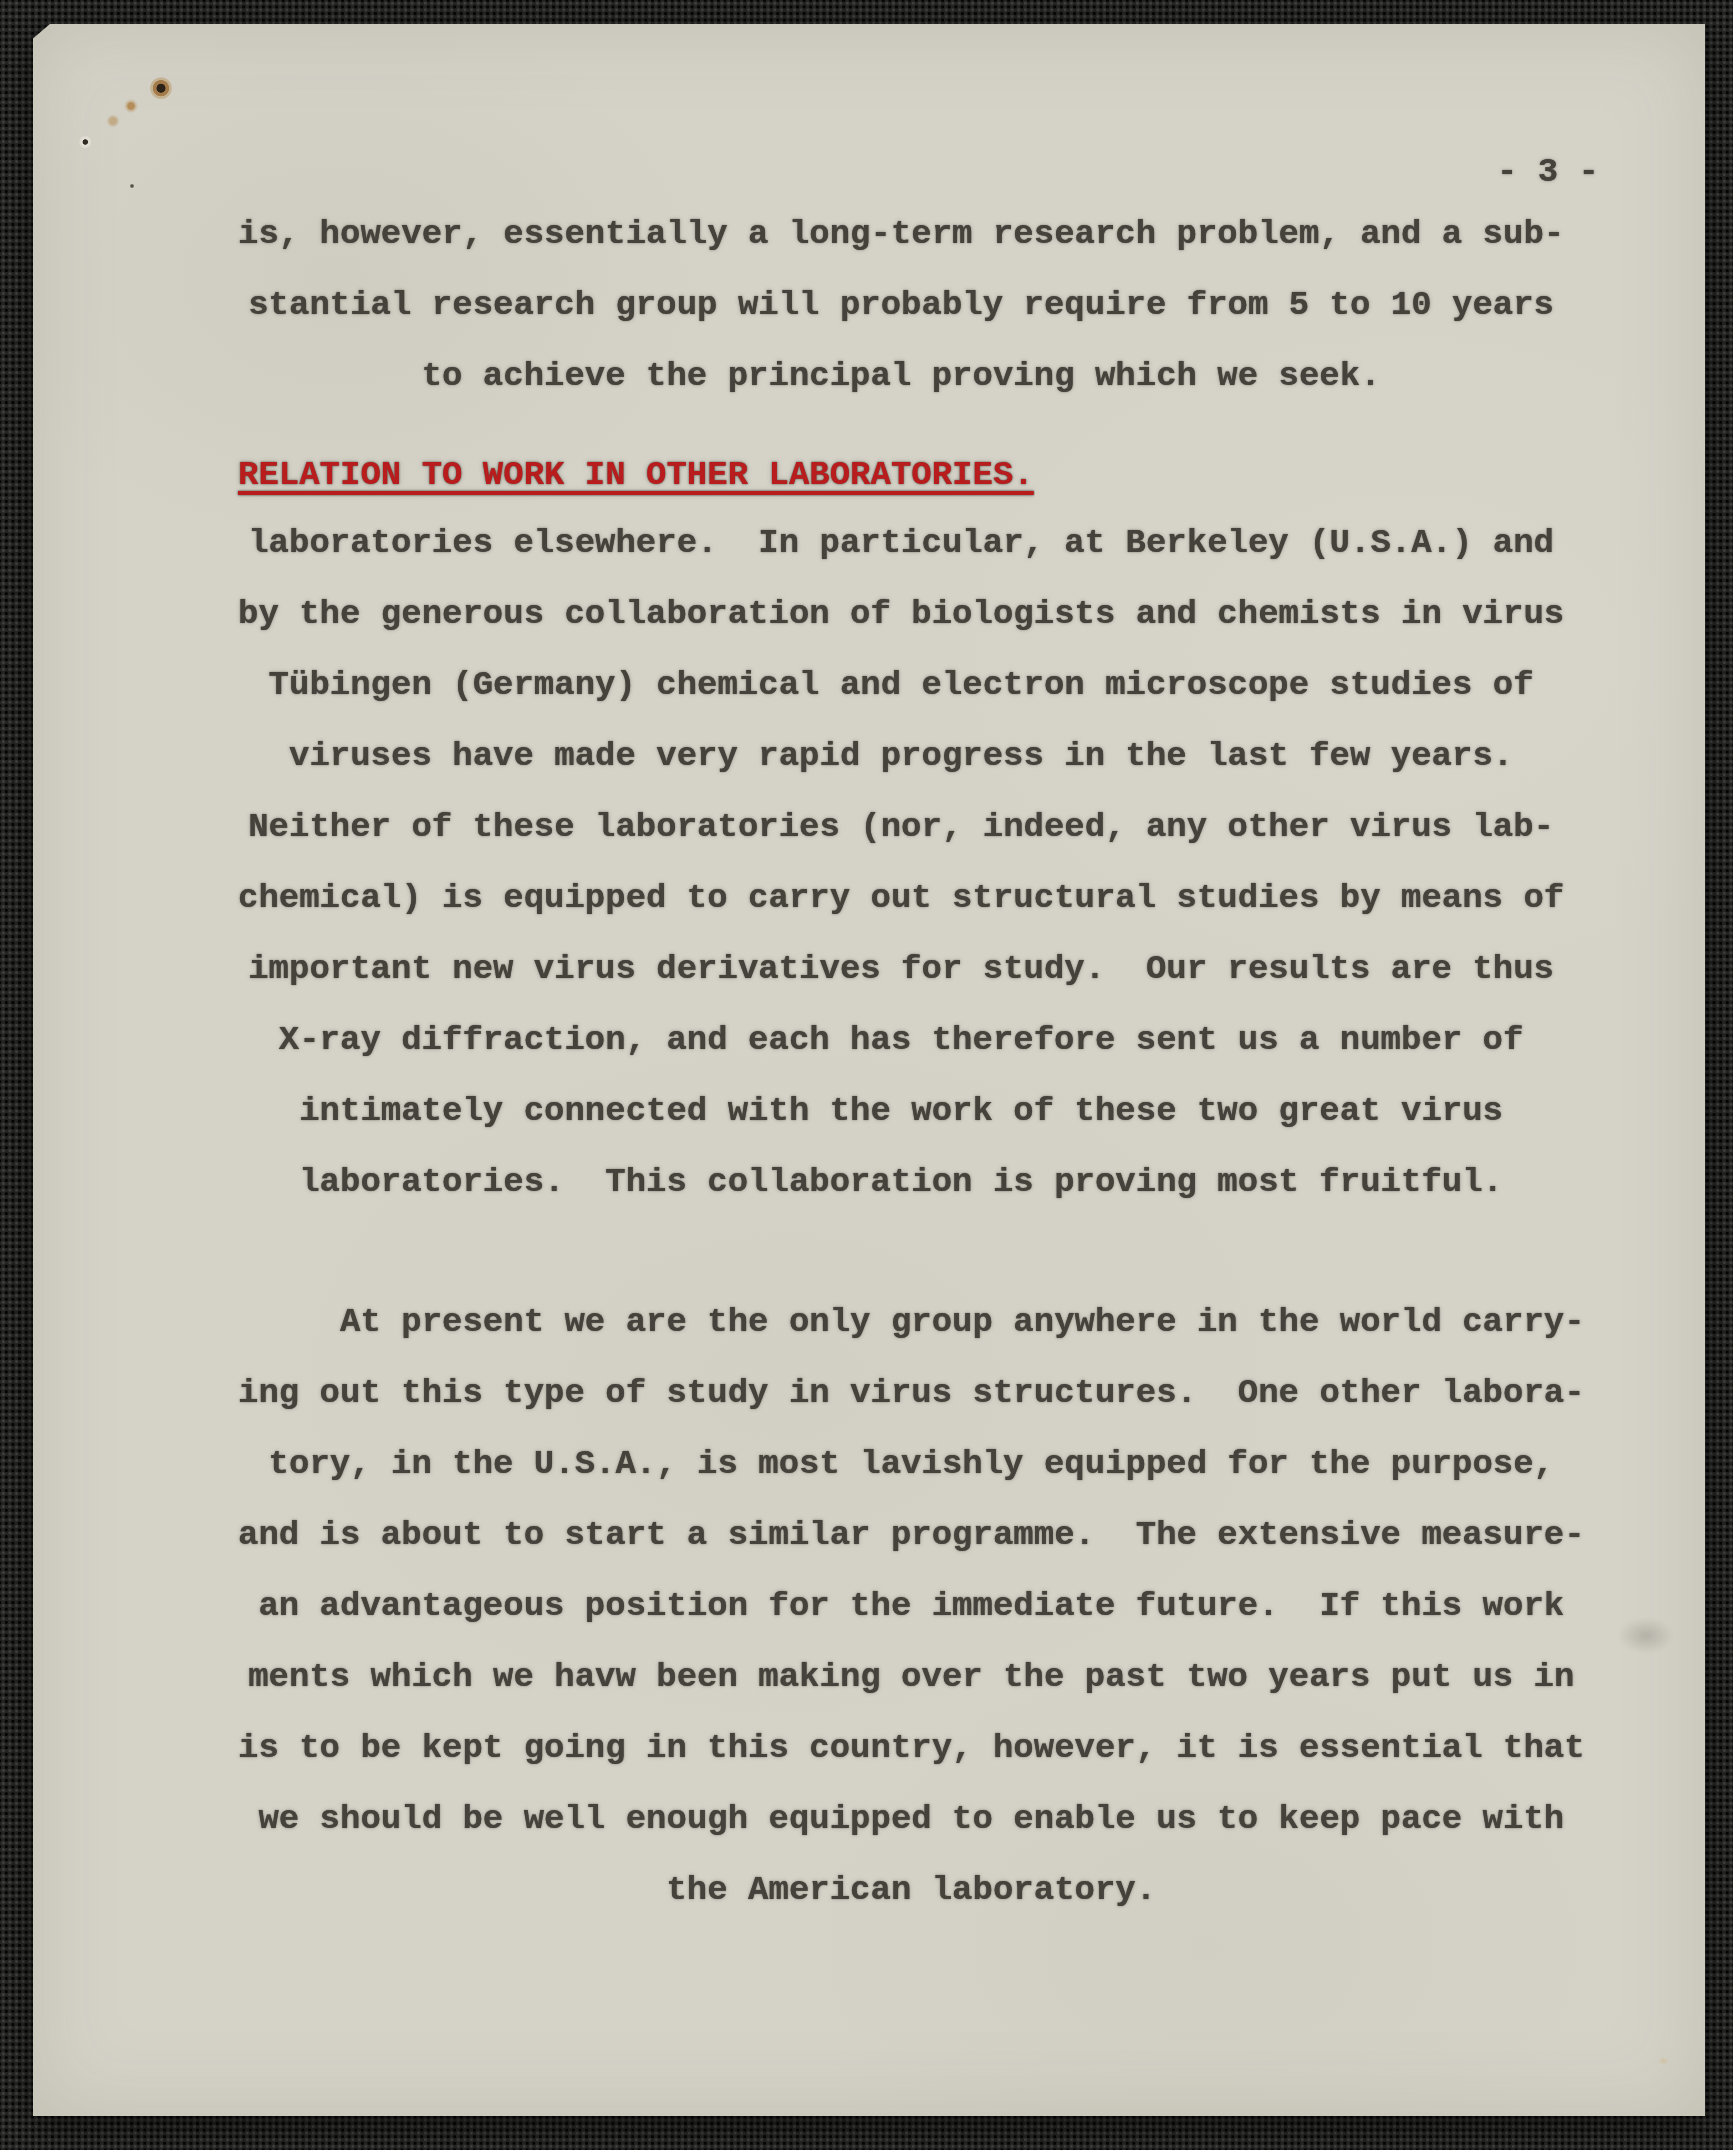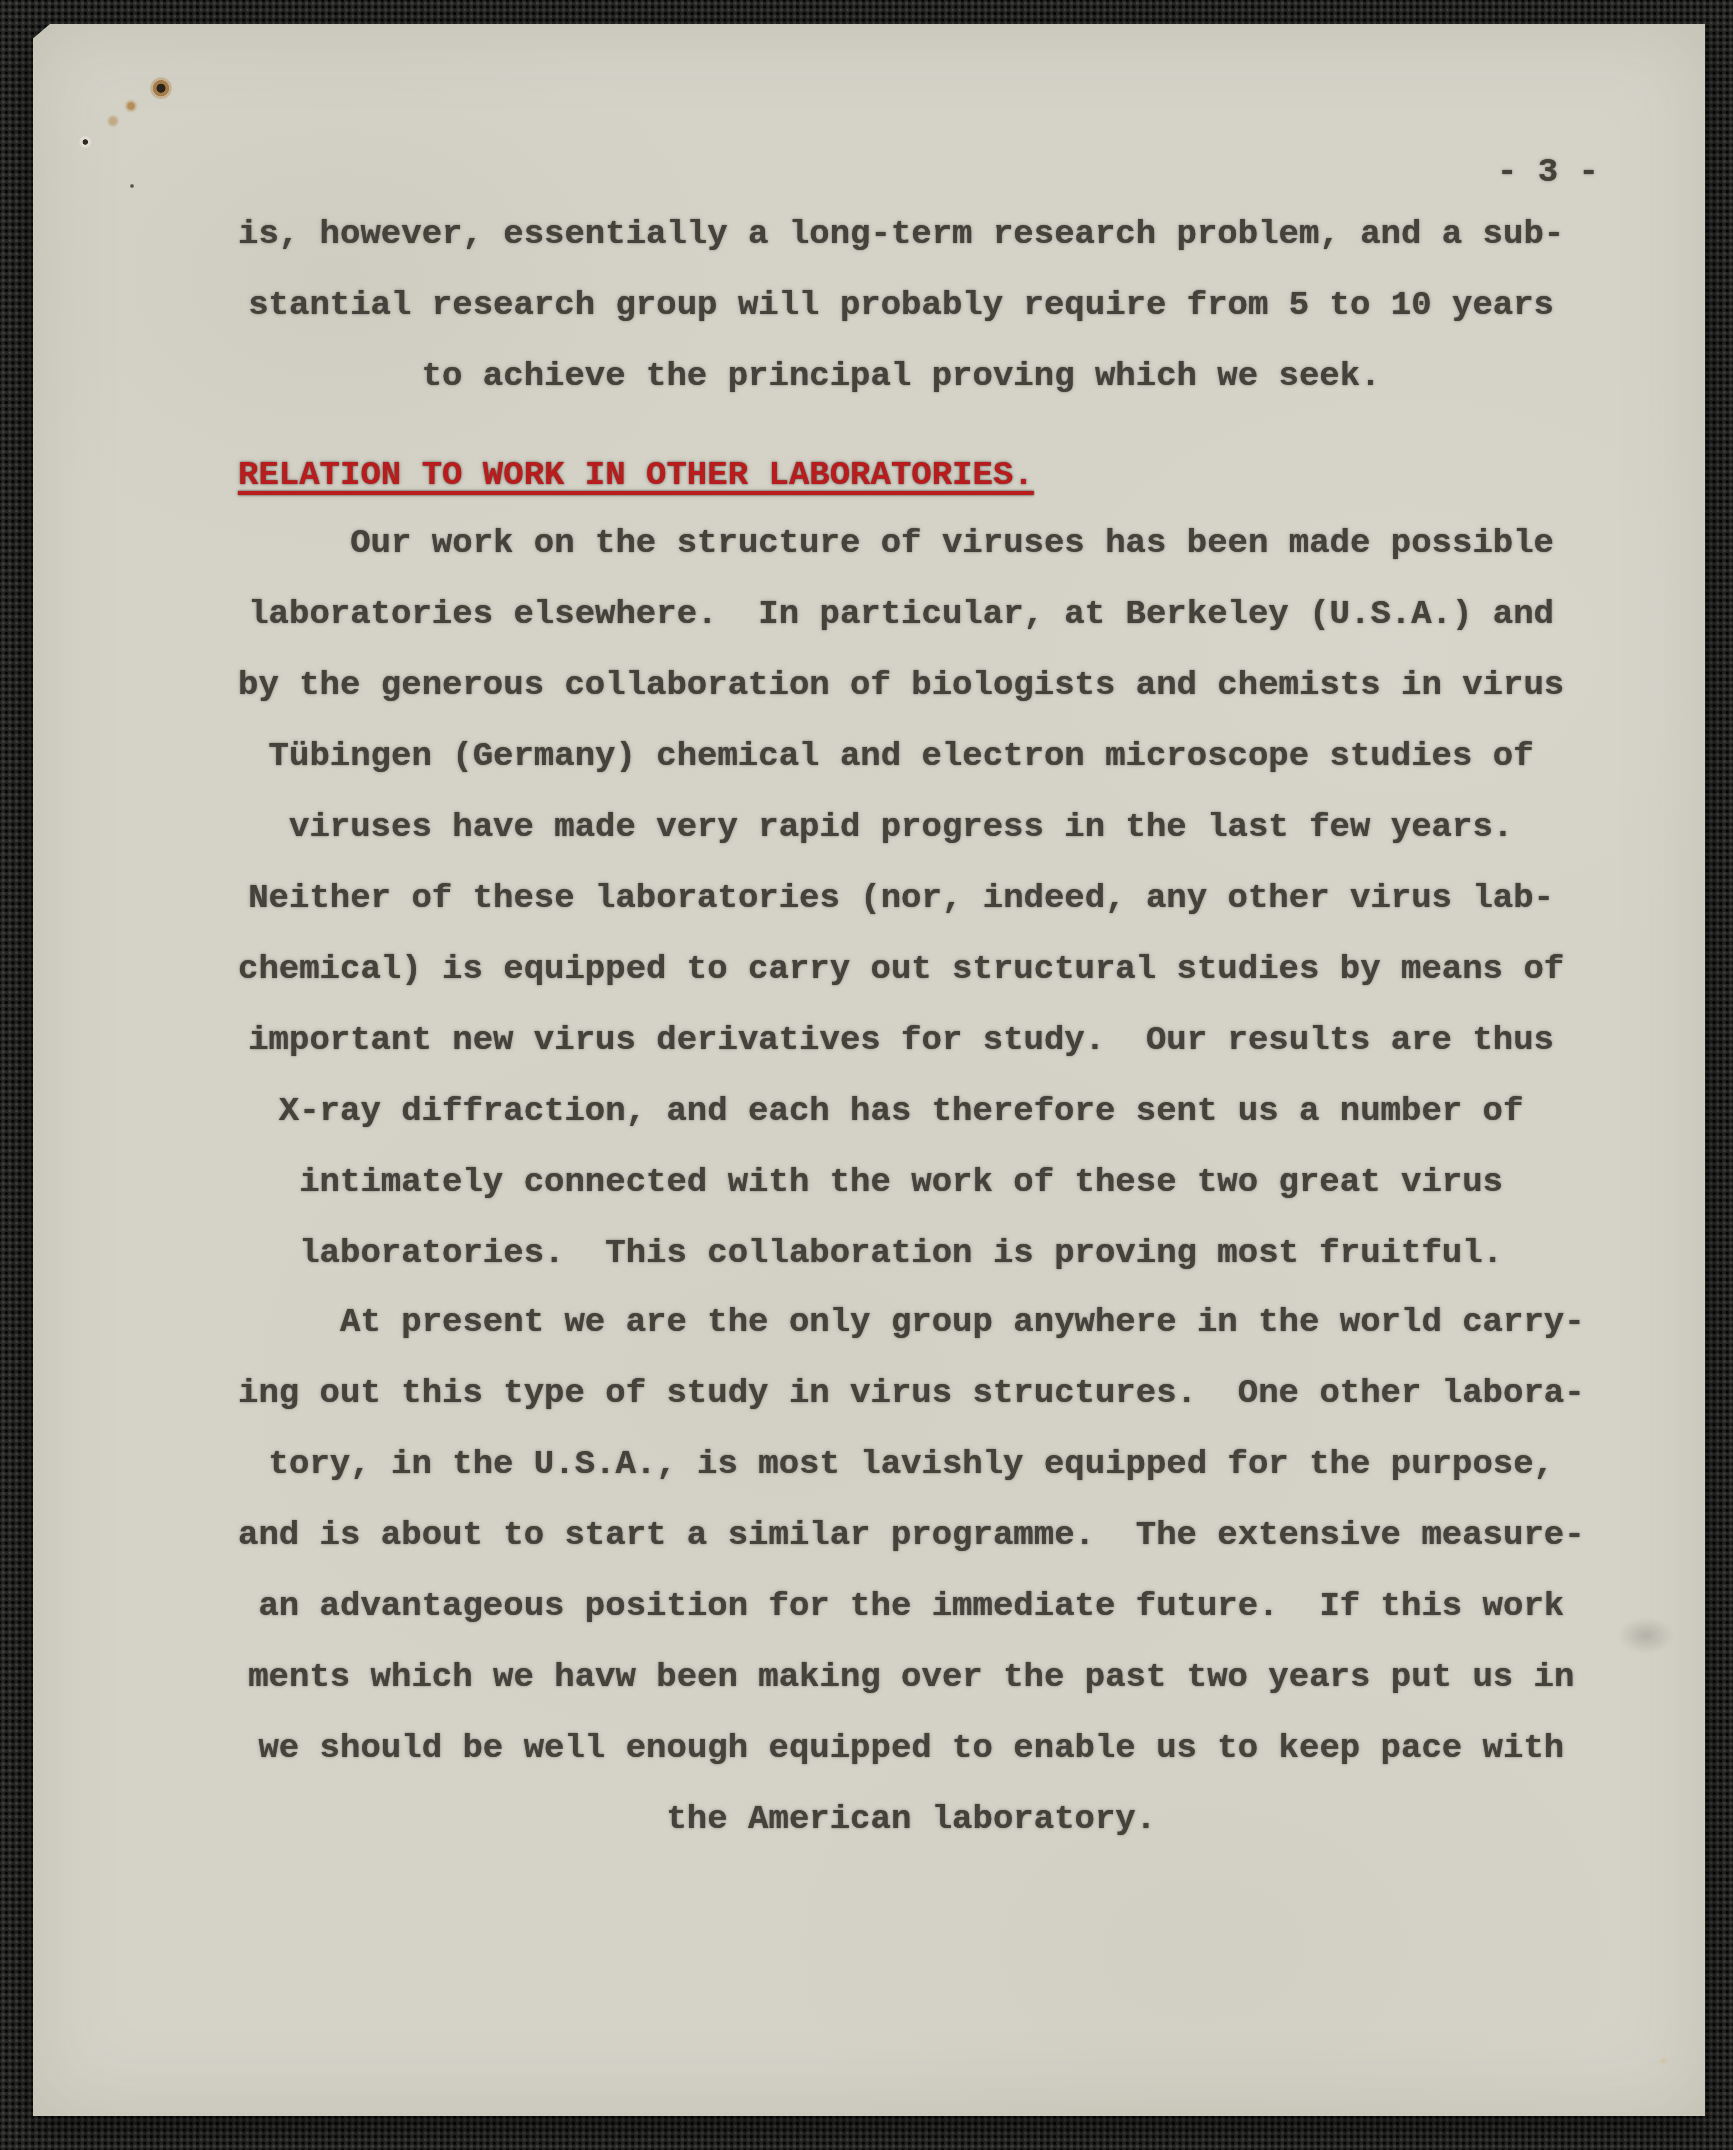--- a/index.html
+++ b/index.html
@@ -99,40 +99,40 @@
         <div class="line">is, however, essentially a long-term research problem, and a sub-</div>
         <div class="line">stantial research group will probably require from 5 to 10 years</div>
         <div class="line">to achieve the principal proving which we seek.</div>
       </div>
 
       <div class="typed heading">
         <span class="heading-text">RELATION TO WORK IN OTHER LABORATORIES.</span>
       </div>
 
       <div class="typed para para-2">
-        <div class="line">     Our work on the structure of viruses has been made possible</div>
         <div class="line">laboratories elsewhere.  In particular, at Berkeley (U.S.A.) and</div>
         <div class="line">by the generous collaboration of biologists and chemists in virus</div>
         <div class="line">Tübingen (Germany) chemical and electron microscope studies of</div>
         <div class="line">viruses have made very rapid progress in the last few years.</div>
         <div class="line">Neither of these laboratories (nor, indeed, any other virus lab-</div>
         <div class="line">chemical) is equipped to carry out structural studies by means of</div>
         <div class="line">important new virus derivatives for study.  Our results are thus</div>
         <div class="line">X-ray diffraction, and each has therefore sent us a number of</div>
         <div class="line">intimately connected with the work of these two great virus</div>
         <div class="line">laboratories.  This collaboration is proving most fruitful.</div>
       </div>
 
       <div class="typed para para-3">
         <div class="line">     At present we are the only group anywhere in the world carry-</div>
         <div class="line">ing out this type of study in virus structures.  One other labora-</div>
         <div class="line">tory, in the U.S.A., is most lavishly equipped for the purpose,</div>
         <div class="line">and is about to start a similar programme.  The extensive measure-</div>
         <div class="line">an advantageous position for the immediate future.  If this work</div>
         <div class="line">ments which we havw been making over the past two years put us in</div>
+        <div class="line">is to be kept going in this country, however, it is essential that</div>
         <div class="line">we should be well enough equipped to enable us to keep pace with</div>
         <div class="line">the American laboratory.</div>
       </div>
 
     </div>
   </div>
 </div>
 
 
 </body></html>

